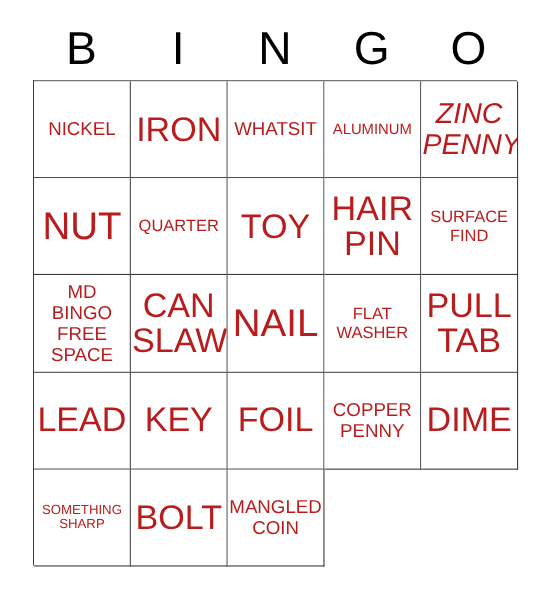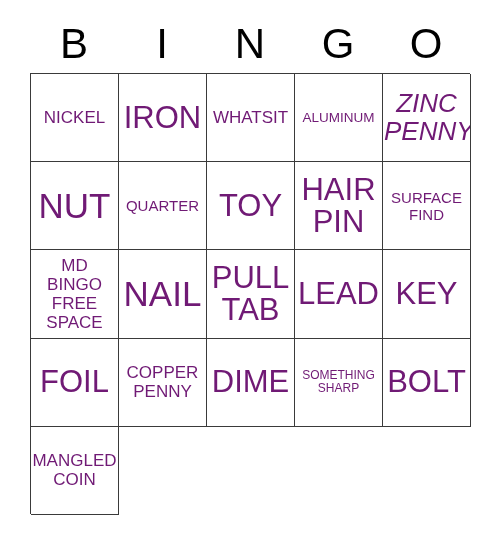--- a/index.html
+++ b/index.html
@@ -75,21 +75,21 @@
     overflow: hidden;
     background: #ffffff;
     padding: 0 1px;
   }
   .cell-text {
     display: block;
     width: 100%;
     line-height: 1.02;
     font-weight: 400;
     white-space: pre-line;
-    color: #701a75;
+    color: #b91c1c;
     user-select: none;
   }
 
   
   .fs-xxs { font-size: 12px; line-height: 1.12; }
   .fs-xs  { font-size: 13.5px; line-height: 1.12; }
   .fs-s   { font-size: 15px; line-height: 1.15; }
   .fs-m   { font-size: 17px; line-height: 1.12; }
   .fs-xl  { font-size: 26px; line-height: 1.05; font-style: italic; }
   .fs-xxl { font-size: 31px; line-height: 1.02; }
@@ -142,21 +142,29 @@
         <span class="cell-text fs-s">SURFACE
 FIND</span>
       </div>
       <div class="bingo-cell">
         <span class="cell-text fs-m">MD
 BINGO
 FREE
 SPACE</span>
       </div>
       <div class="bingo-cell">
+        <span class="cell-text fs-xxl">CAN
+SLAW</span>
+      </div>
+      <div class="bingo-cell">
         <span class="cell-text fs-huge">NAIL</span>
+      </div>
+      <div class="bingo-cell">
+        <span class="cell-text fs-s">FLAT
+WASHER</span>
       </div>
       <div class="bingo-cell">
         <span class="cell-text fs-xxl">PULL
 TAB</span>
       </div>
       <div class="bingo-cell">
         <span class="cell-text fs-xxl">LEAD</span>
       </div>
       <div class="bingo-cell">
         <span class="cell-text fs-xxl">KEY</span>

